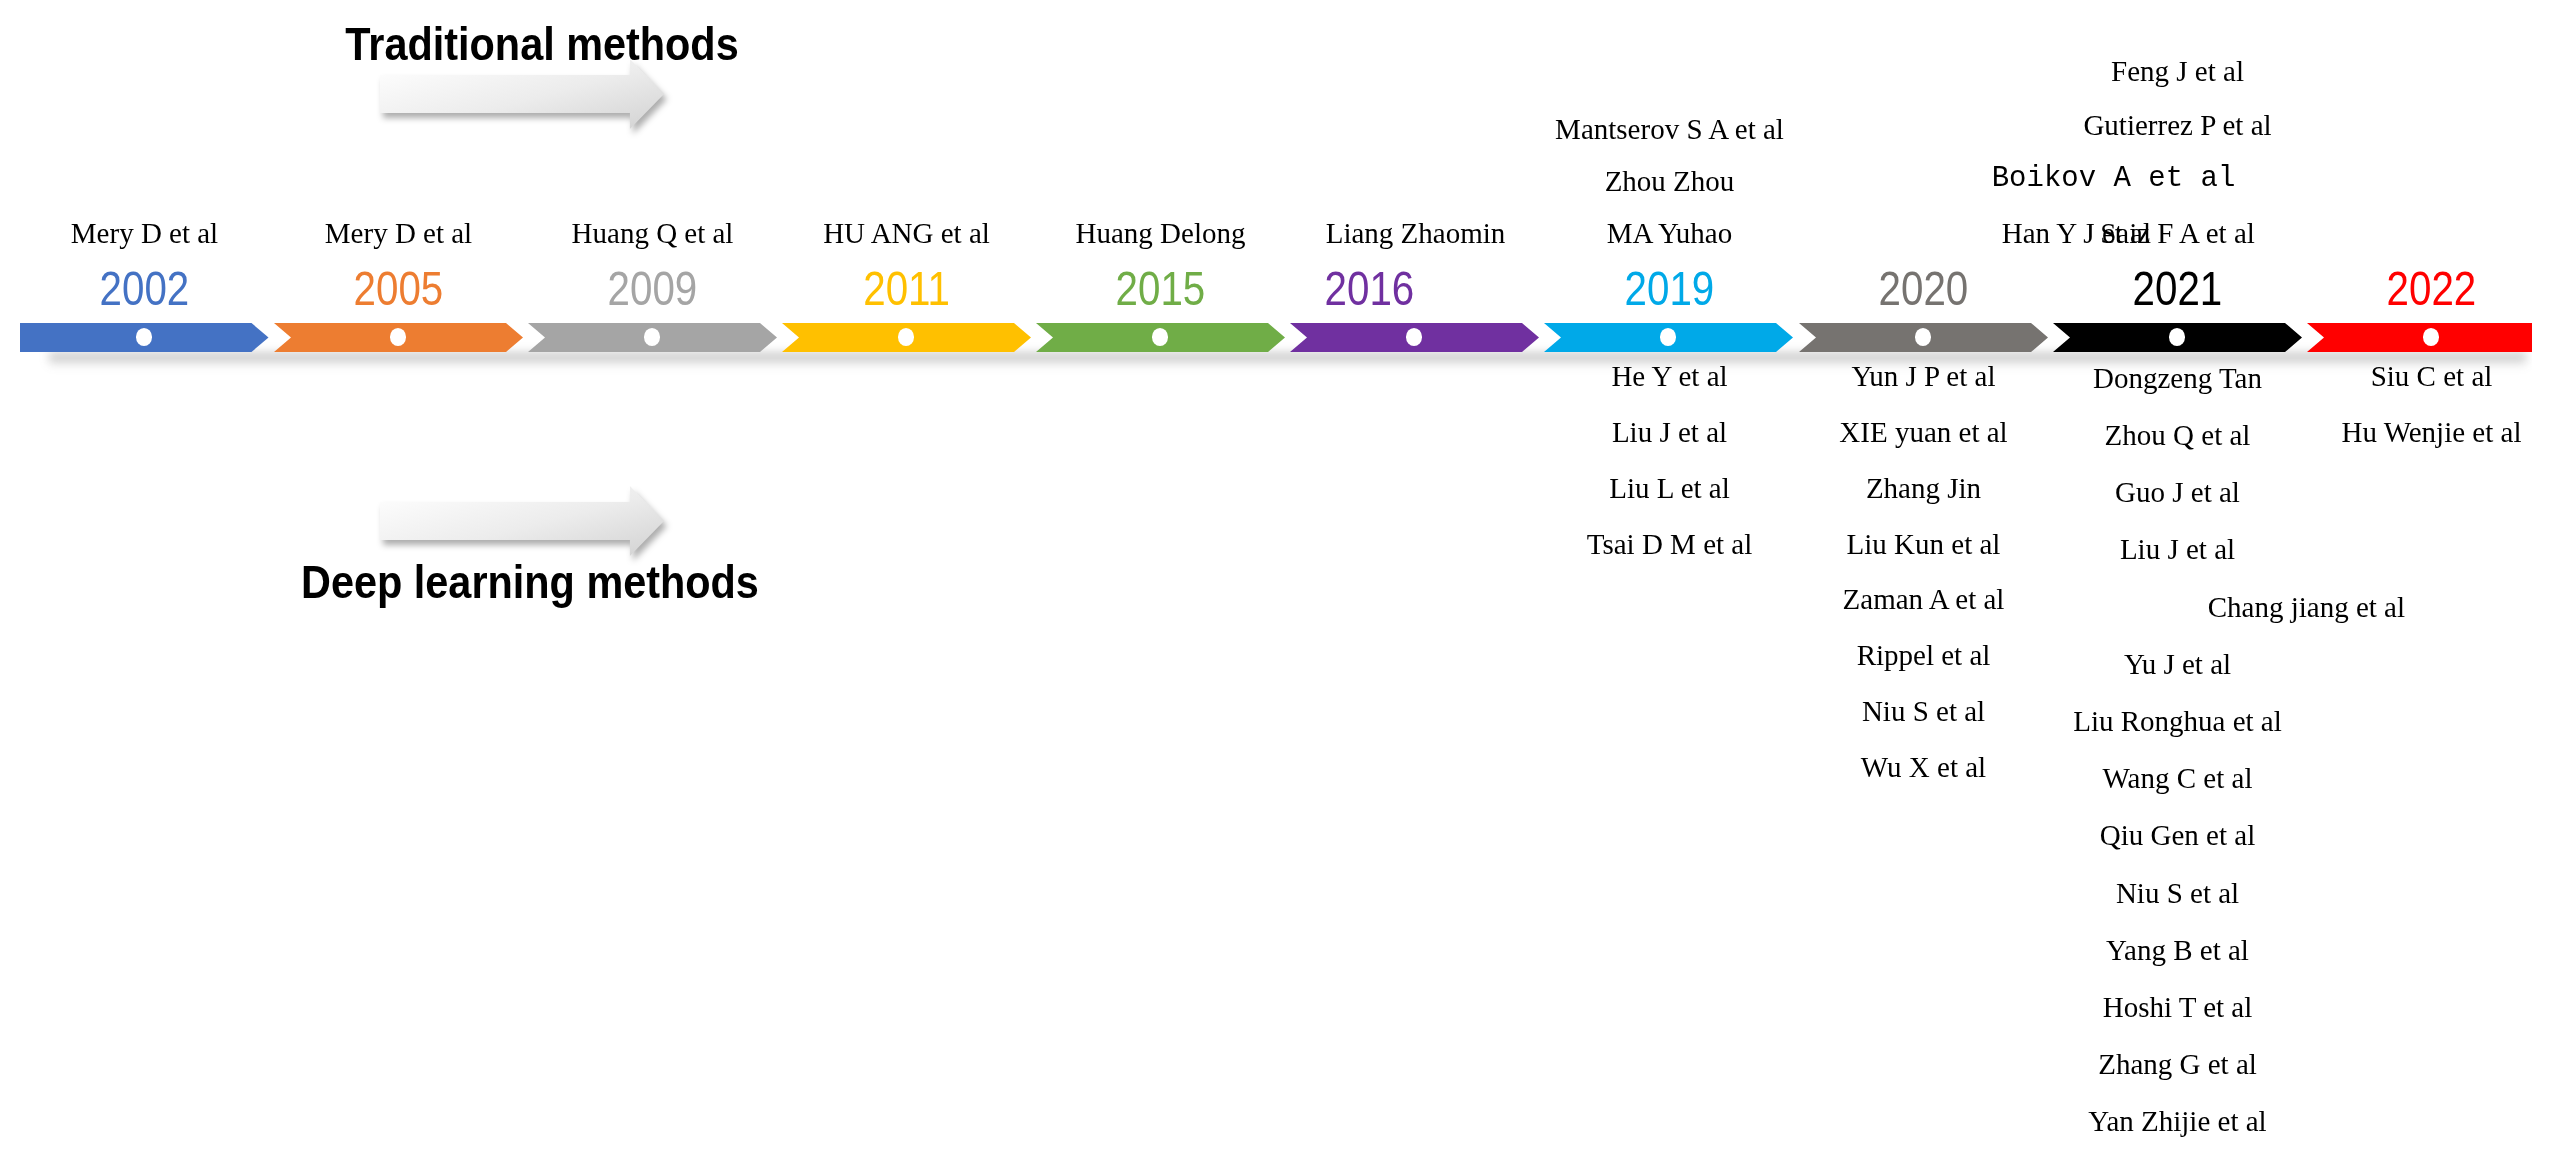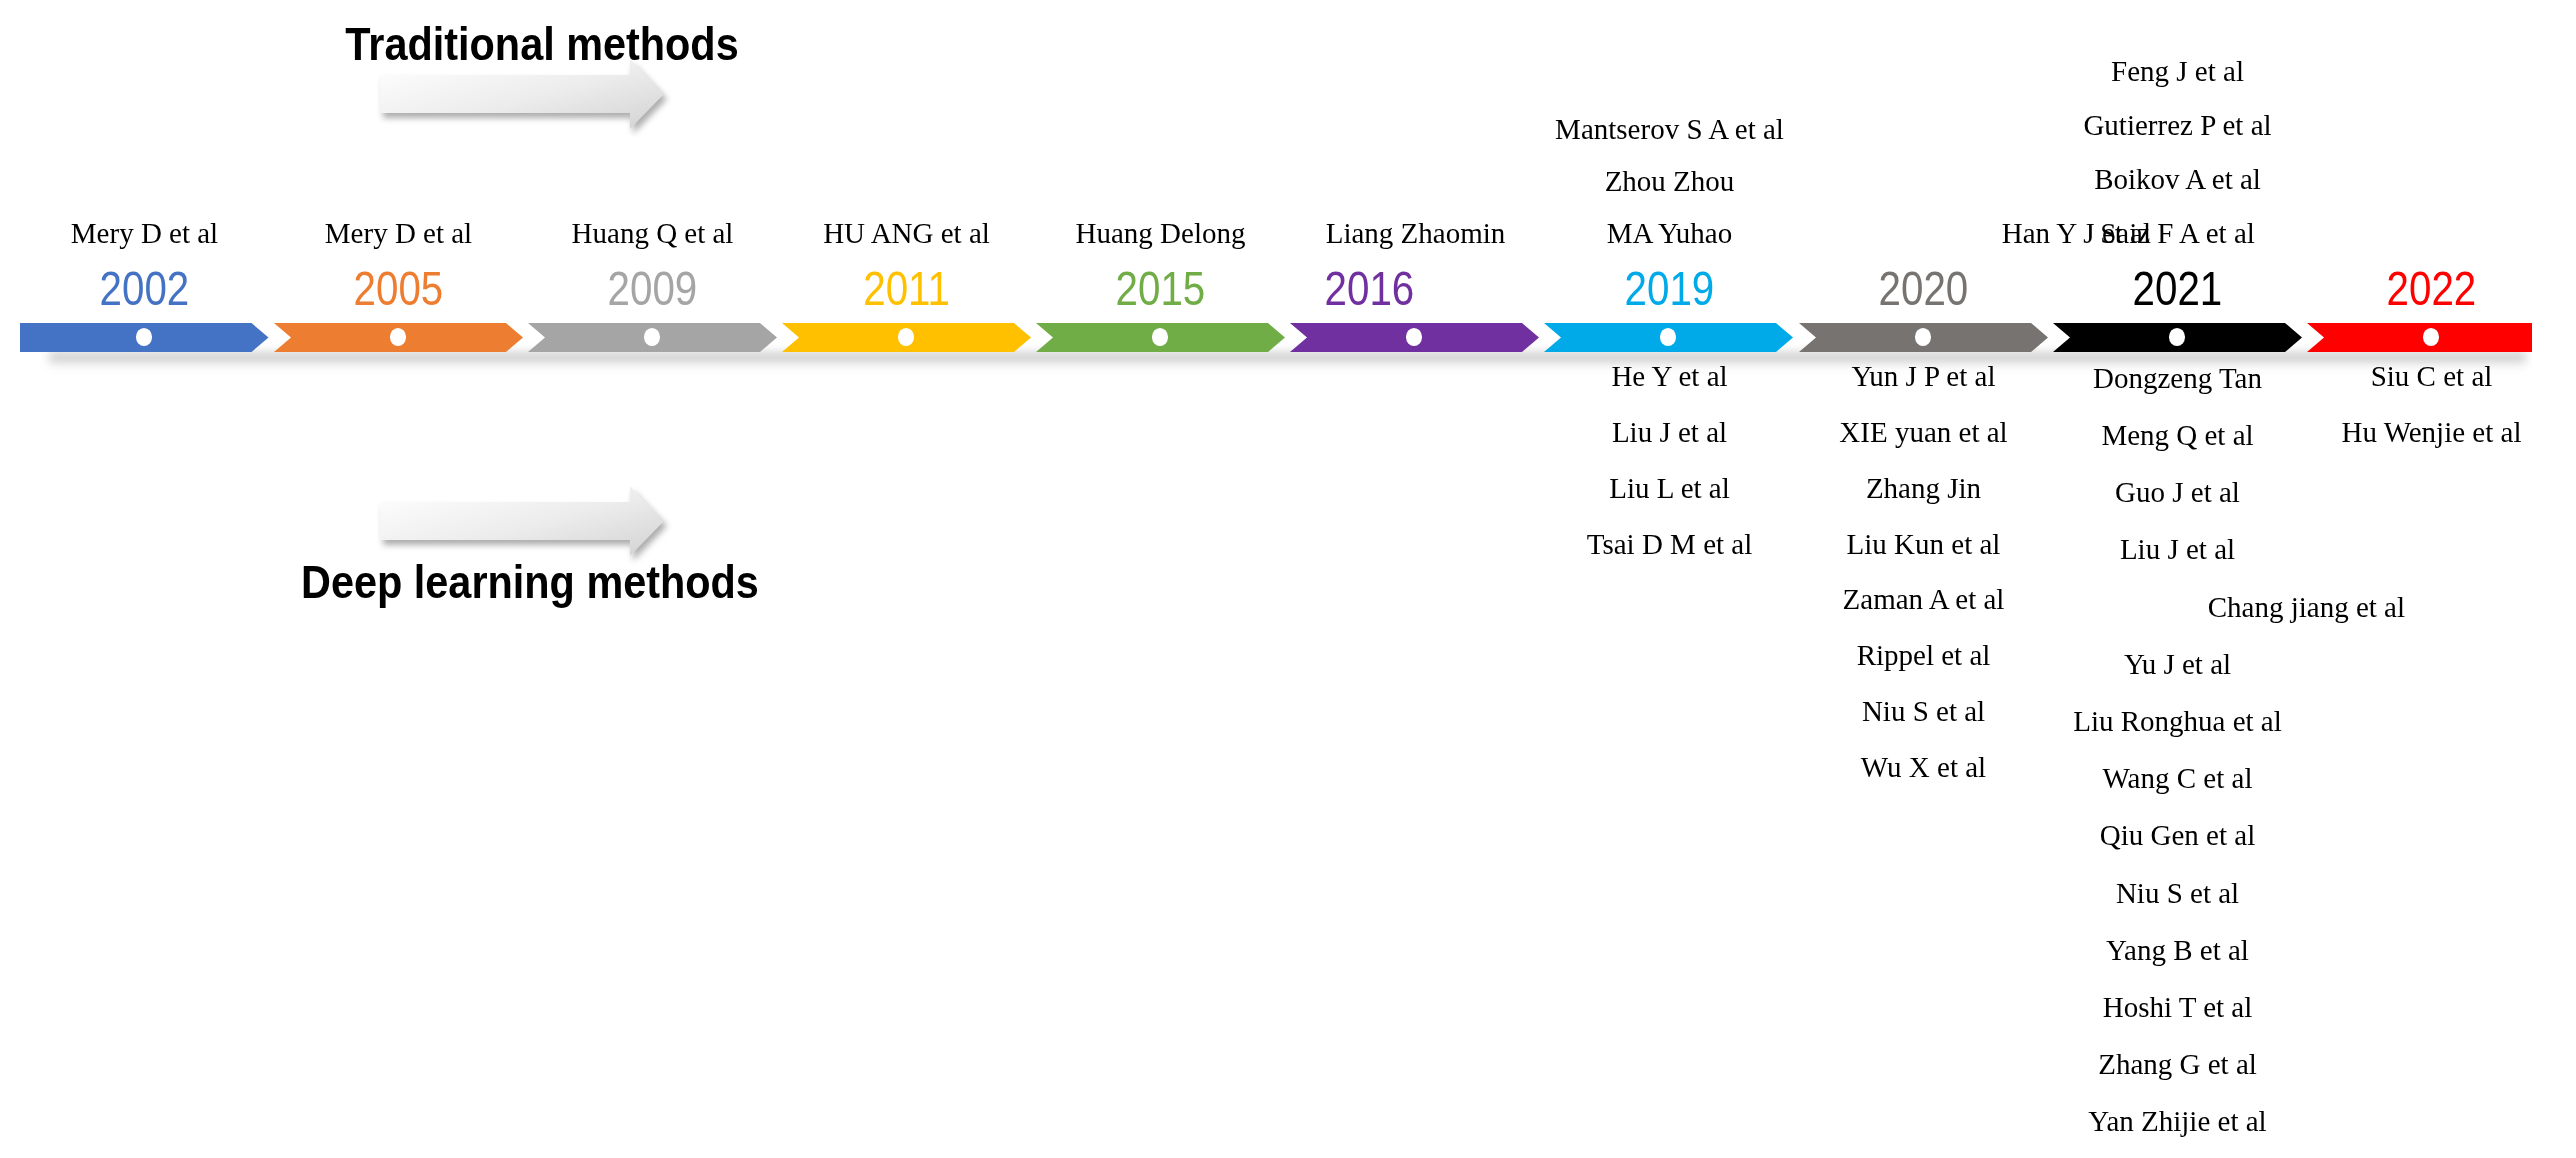--- a/index.html
+++ b/index.html
@@ -147,24 +147,24 @@
       <div class="author" style="left: 1696px; top: 582px;">Zaman A et al</div>
       <div class="author" style="left: 1696px; top: 638px;">Rippel et al</div>
       <div class="author" style="left: 1696px; top: 694px;">Niu S et al</div>
       <div class="author" style="left: 1696px; top: 750px;">Wu X et al</div>
       <div class="seg" style="left: 2053px; top: 323px; background: rgb(0, 0, 0);">
         <div class="dot"></div>
       </div>
       <div class="year" style="left: 2067px; top: 263px; color: rgb(0, 0, 0);"><span class="cond">2021</span></div>
       <div class="author" style="left: 1950px; top: 54px;">Feng J et al</div>
       <div class="author" style="left: 1950px; top: 108px;">Gutierrez P et al</div>
-      <div class="author" style="left: 1950px; top: 162px;">Boikov A et al</div>
+      <div class="author" style="left: 1886px; top: 162px; font-family: Liberation Mono, monospace;">Boikov A et al</div>
       <div class="author" style="left: 1950px; top: 216px;">Saiz F A et al</div>
       <div class="author" style="left: 1950px; top: 361px;">Dongzeng Tan</div>
-      <div class="author" style="left: 1950px; top: 418px;">Meng Q et al</div>
+      <div class="author" style="left: 1950px; top: 418px;">Zhou Q et al</div>
       <div class="author" style="left: 1950px; top: 475px;">Guo J et al</div>
       <div class="author" style="left: 1950px; top: 532px;">Liu J et al</div>
       <div class="author" style="left: 1950px; top: 590px; text-align: right;">Chang jiang et al</div>
       <div class="author" style="left: 1950px; top: 647px;">Yu J et al</div>
       <div class="author" style="left: 1950px; top: 704px; text-align: center;">Liu Ronghua et al</div>
       <div class="author" style="left: 1950px; top: 761px;">Wang C et al</div>
       <div class="author" style="left: 1950px; top: 818px;">Qiu Gen et al</div>
       <div class="author" style="left: 1950px; top: 876px;">Niu S et al</div>
       <div class="author" style="left: 1950px; top: 933px;">Yang B et al</div>
       <div class="author" style="left: 1950px; top: 990px;">Hoshi T et al</div>

